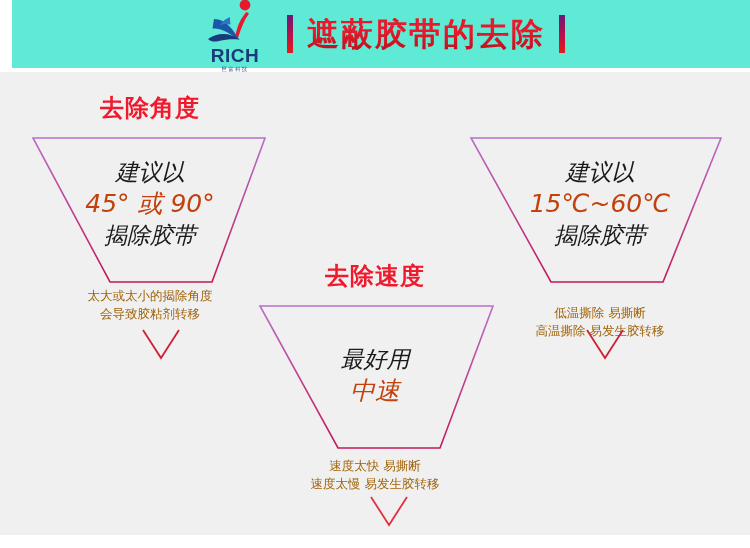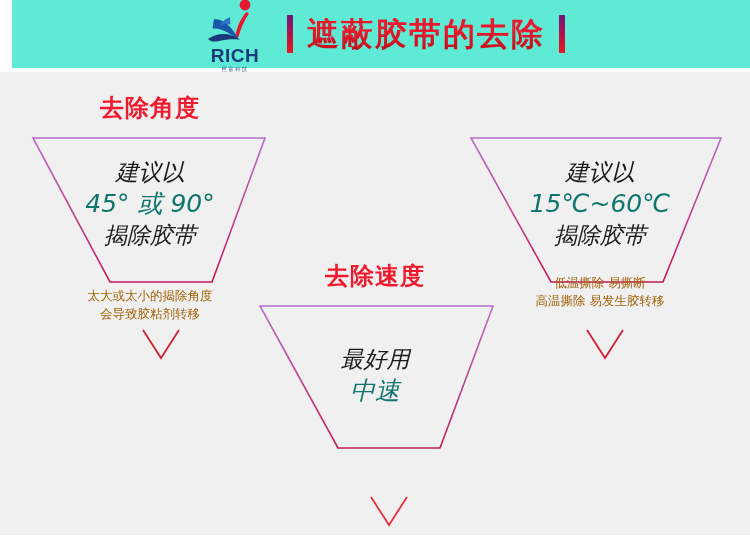--- a/index.html
+++ b/index.html
@@ -126,21 +126,21 @@
     font-family: "DejaVu Sans", "Liberation Sans", sans-serif;
     line-height: 1.32;
     white-space: nowrap;
   }
   .fb-line {
     font-size: 23px;
     color: #1a1a1a;
     font-style: italic;
   }
   .fb-line.accent {
-    color: #0f766e;
+    color: #c2410c;
     font-size: 25px;
   }
   .funnel-note {
     position: absolute;
     width: 100%;
     text-align: center;
     font-family: "DejaVu Sans", "Liberation Sans", sans-serif;
     font-size: 12.5px;
     color: #a16207;
     line-height: 1.45;
@@ -232,20 +232,24 @@
         </linearGradient>
       </defs>
       <path d="M25 54 L258 54 L205 196 L103 196 Z" fill="none" stroke="url(#gradC)" stroke-width="1.6"></path>
     </svg>
 
     <div class="funnel-body" style="top:92px;">
       <div class="fb-line">最好用</div>
       <div class="fb-line accent">中速</div>
     </div>
 
+    <div class="funnel-note" style="top:205px;">
+      <div>速度太快 易撕断</div>
+      <div>速度太慢 易发生胶转移</div>
+    </div>
 
     <svg class="funnel-arrow" width="44" height="34" style="left:132px; top:243px;">
       <path d="M4 2 L22 30 L40 2" fill="none" stroke="#e33042" stroke-width="1.8"></path>
     </svg>
   </div>
 
   <div class="funnel" style="left:455px; top:10px; width:290px; height:290px;">
 
 
     <svg class="funnel-svg" width="290" height="290">
@@ -257,21 +261,21 @@
       </defs>
       <path d="M16 56 L266 56 L208 200 L96 200 Z" fill="none" stroke="url(#gradR)" stroke-width="1.6"></path>
     </svg>
 
     <div class="funnel-body" style="top:75px;">
       <div class="fb-line">建议以</div>
       <div class="fb-line accent">15℃~60℃</div>
       <div class="fb-line">揭除胶带</div>
     </div>
 
-    <div class="funnel-note" style="top:192px;">
+    <div class="funnel-note" style="top:222px;">
       <div>低温撕除 易撕断</div>
       <div>高温撕除 易发生胶转移</div>
     </div>
 
     <svg class="funnel-arrow" width="44" height="34" style="left:128px; top:246px;">
       <path d="M4 2 L22 30 L40 2" fill="none" stroke="#cc2236" stroke-width="1.8"></path>
     </svg>
   </div>
 
 </div>

